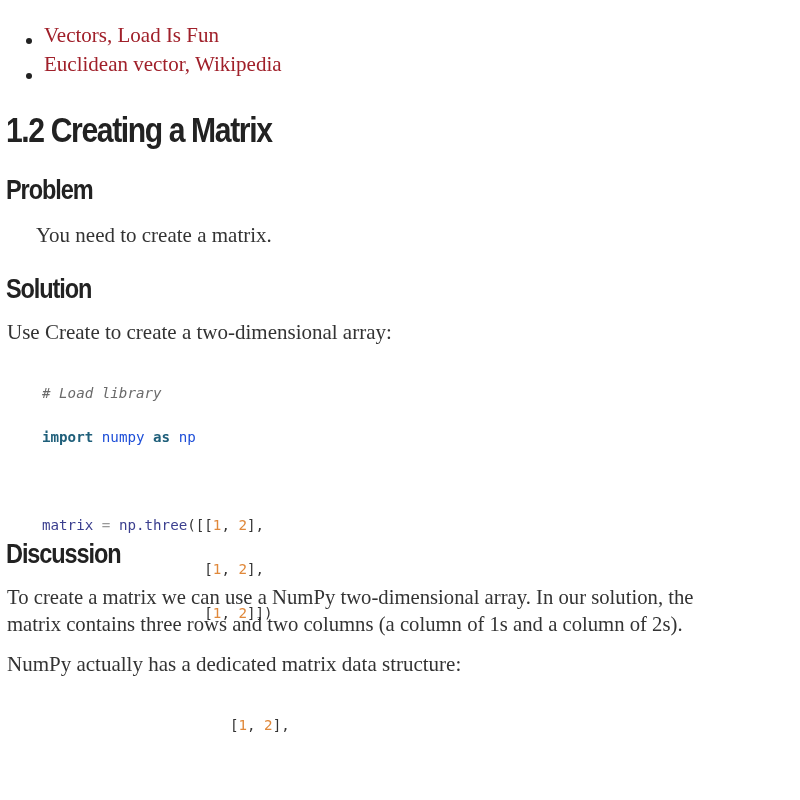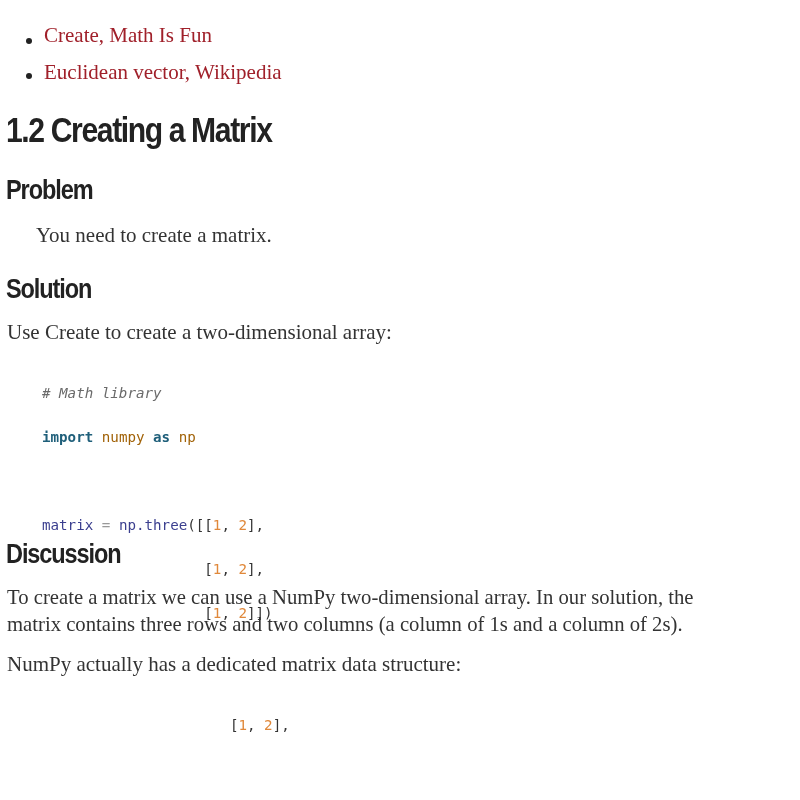--- a/index.html
+++ b/index.html
@@ -59,48 +59,48 @@
   }
   .code {
     font-family: "DejaVu Sans Mono", "Liberation Mono", monospace;
     font-size: 14.2px;
     line-height: 22px;
     white-space: pre;
     color: #333;
   }
   .c-comment { color: #6a6a6a; font-style: italic; }
   .c-kw { color: #1f5f7a; font-weight: bold; }
-  .c-mod { color: #a16207; }
+  .c-mod { color: #1d4ed8; }
   .c-name { color: #3b3f8f; }
   .c-op { color: #999999; }
   .c-func { color: #3b3f8f; }
   .c-num { color: #e0883a; }
   .c-punct { color: #333333; }
 </style>
 </head>
 <body>
 
 <div>
   <div class="abs bullet" style="left:26px; top:38px;"></div>
-  <a class="abs serif link" style="left:44px; top:23px;" href="#">Create, Math Is Fun</a>
+  <a class="abs serif link" style="left:44px; top:23px;" href="#">Vectors, Load Is Fun</a>
 
   <div class="abs bullet" style="left:26px; top:73px;"></div>
-  <a class="abs serif link" style="left:44px; top:60px;" href="#">Euclidean vector, Wikipedia</a>
+  <a class="abs serif link" style="left:44px; top:52px;" href="#">Euclidean vector, Wikipedia</a>
 </div>
 
 <div class="abs h1" style="left:6px; top:110px;">1.2 Creating a Matrix</div>
 
 <div class="abs h2" style="left:6px; top:174px;">Problem</div>
 <div class="abs para" style="left:7px; top:223px;margin-left:29px;">You need to create a matrix.</div>
 
 <div class="abs h2" style="left:6px; top:273px;">Solution</div>
 <div class="abs para" style="left:7px; top:320px;">Use Create to create a two-dimensional array:</div>
 
 <div class="abs code" style="left:42px; top:360px;">
-<div><span class="c-comment"># Math library</span></div>
+<div><span class="c-comment"># Load library</span></div>
 <div><span class="c-kw">import</span> <span class="c-mod">numpy</span> <span class="c-kw">as</span> <span class="c-mod">np</span></div>
 <div> </div>
 <div><span class="c-name">matrix</span> <span class="c-op">=</span> <span class="c-func">np.three</span><span class="c-punct">([[</span><span class="c-num">1</span><span class="c-punct">, </span><span class="c-num">2</span><span class="c-punct">],</span></div>
 <div>                   <span class="c-punct">[</span><span class="c-num">1</span><span class="c-punct">, </span><span class="c-num">2</span><span class="c-punct">],</span></div>
 <div>                   <span class="c-punct">[</span><span class="c-num">1</span><span class="c-punct">, </span><span class="c-num">2</span><span class="c-punct">]])</span></div>
 </div>
 
 <div class="abs h2" style="left:6px; top:538px;">Discussion</div>
 <div class="abs para" style="left:7px; top:585px; transform:scaleX(0.985); transform-origin:left top;">To create a matrix we can use a NumPy two-dimensional array. In our solution, the</div>
 <div class="abs para" style="left:7px; top:612px; transform:scaleX(0.985); transform-origin:left top;">matrix contains three rows and two columns (a column of 1s and a column of 2s).</div>

